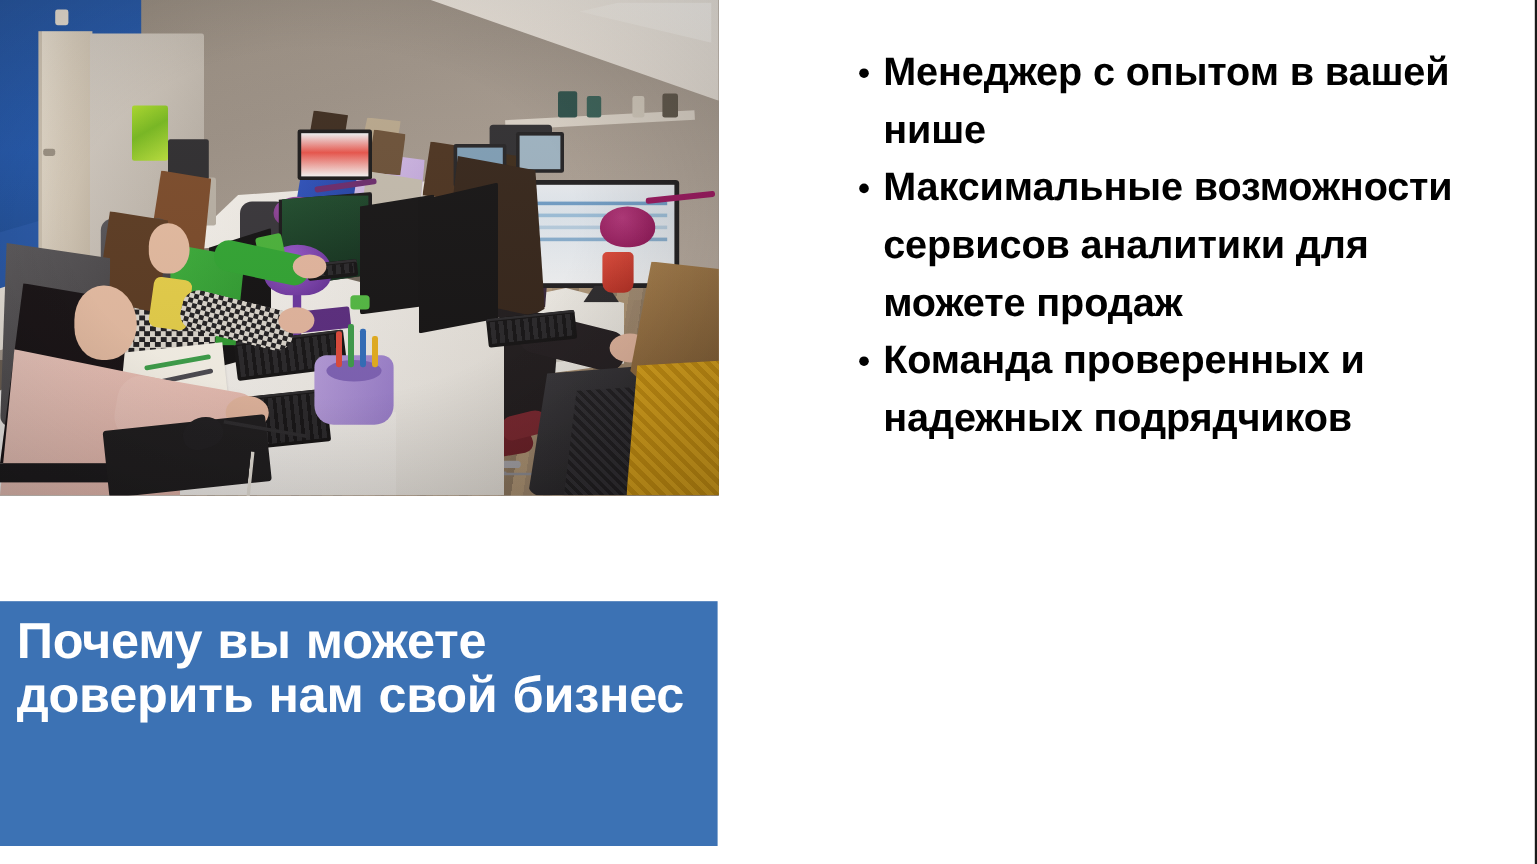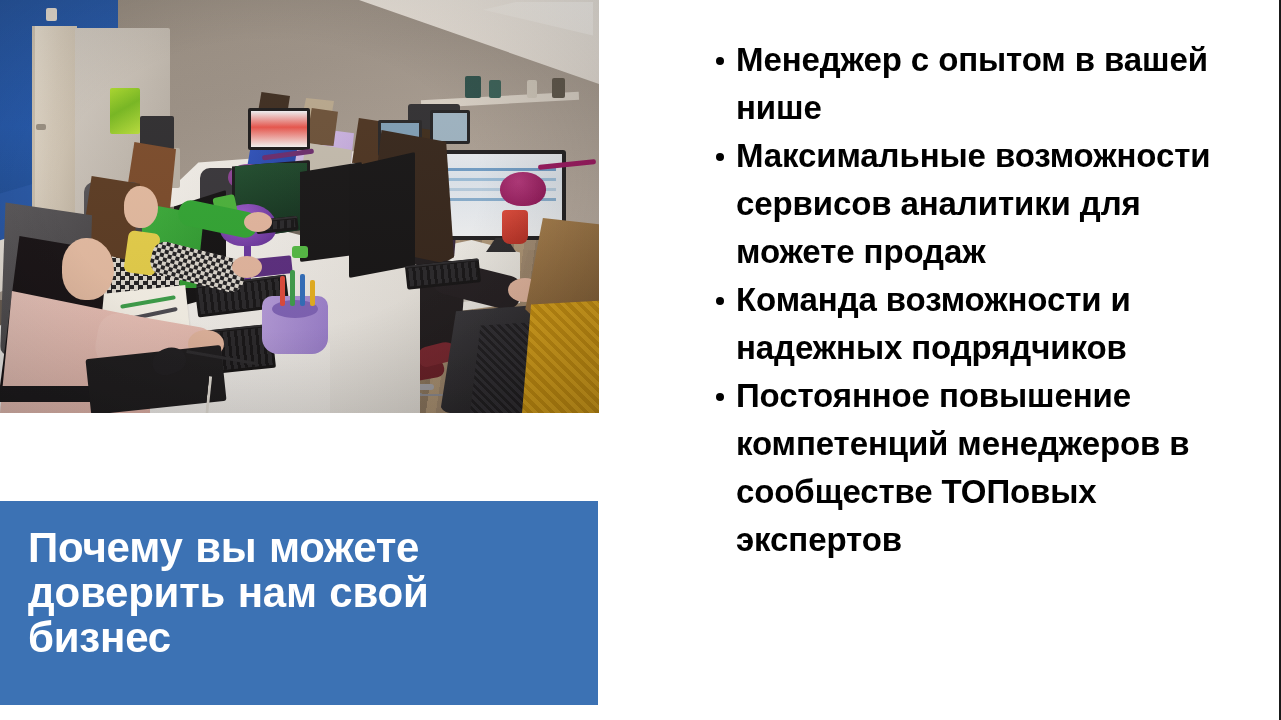--- a/index.html
+++ b/index.html
@@ -496,21 +496,21 @@
     position: absolute;
     left: 0;
     top: 501px;
     width: 598px;
     height: 204px;
     background: #3c72b4;
     box-sizing: border-box;
     padding: 6px 12px 0 10px;
   }
   .title-text {
-    margin: 18px;
+    margin: 4px;
     color: #ffffff;
     font-family: "Liberation Sans", sans-serif;
     font-weight: bold;
     font-size: 42px;
     line-height: 45px;
     letter-spacing: -0.2px;
     word-spacing: 1px;
   }
 
   
@@ -710,17 +710,16 @@
     </div>
   </div>
 
   <div class="title-box">
     <h1 class="title-text">Почему вы можете доверить нам свой бизнес</h1>
   </div>
 
   <ul class="bullets">
     <li>Менеджер с опытом в вашей нише</li>
     <li>Максимальные возможности сервисов аналитики для можете продаж</li>
-    <li>Команда возможности и надежных подрядчиков</li>
-    <li>Постоянное повышение компетенций менеджеров в сообществе ТОПовых экспертов</li>
+    <li>Команда проверенных и надежных подрядчиков</li>
   </ul>
 
 </div>
 
 </body></html>

